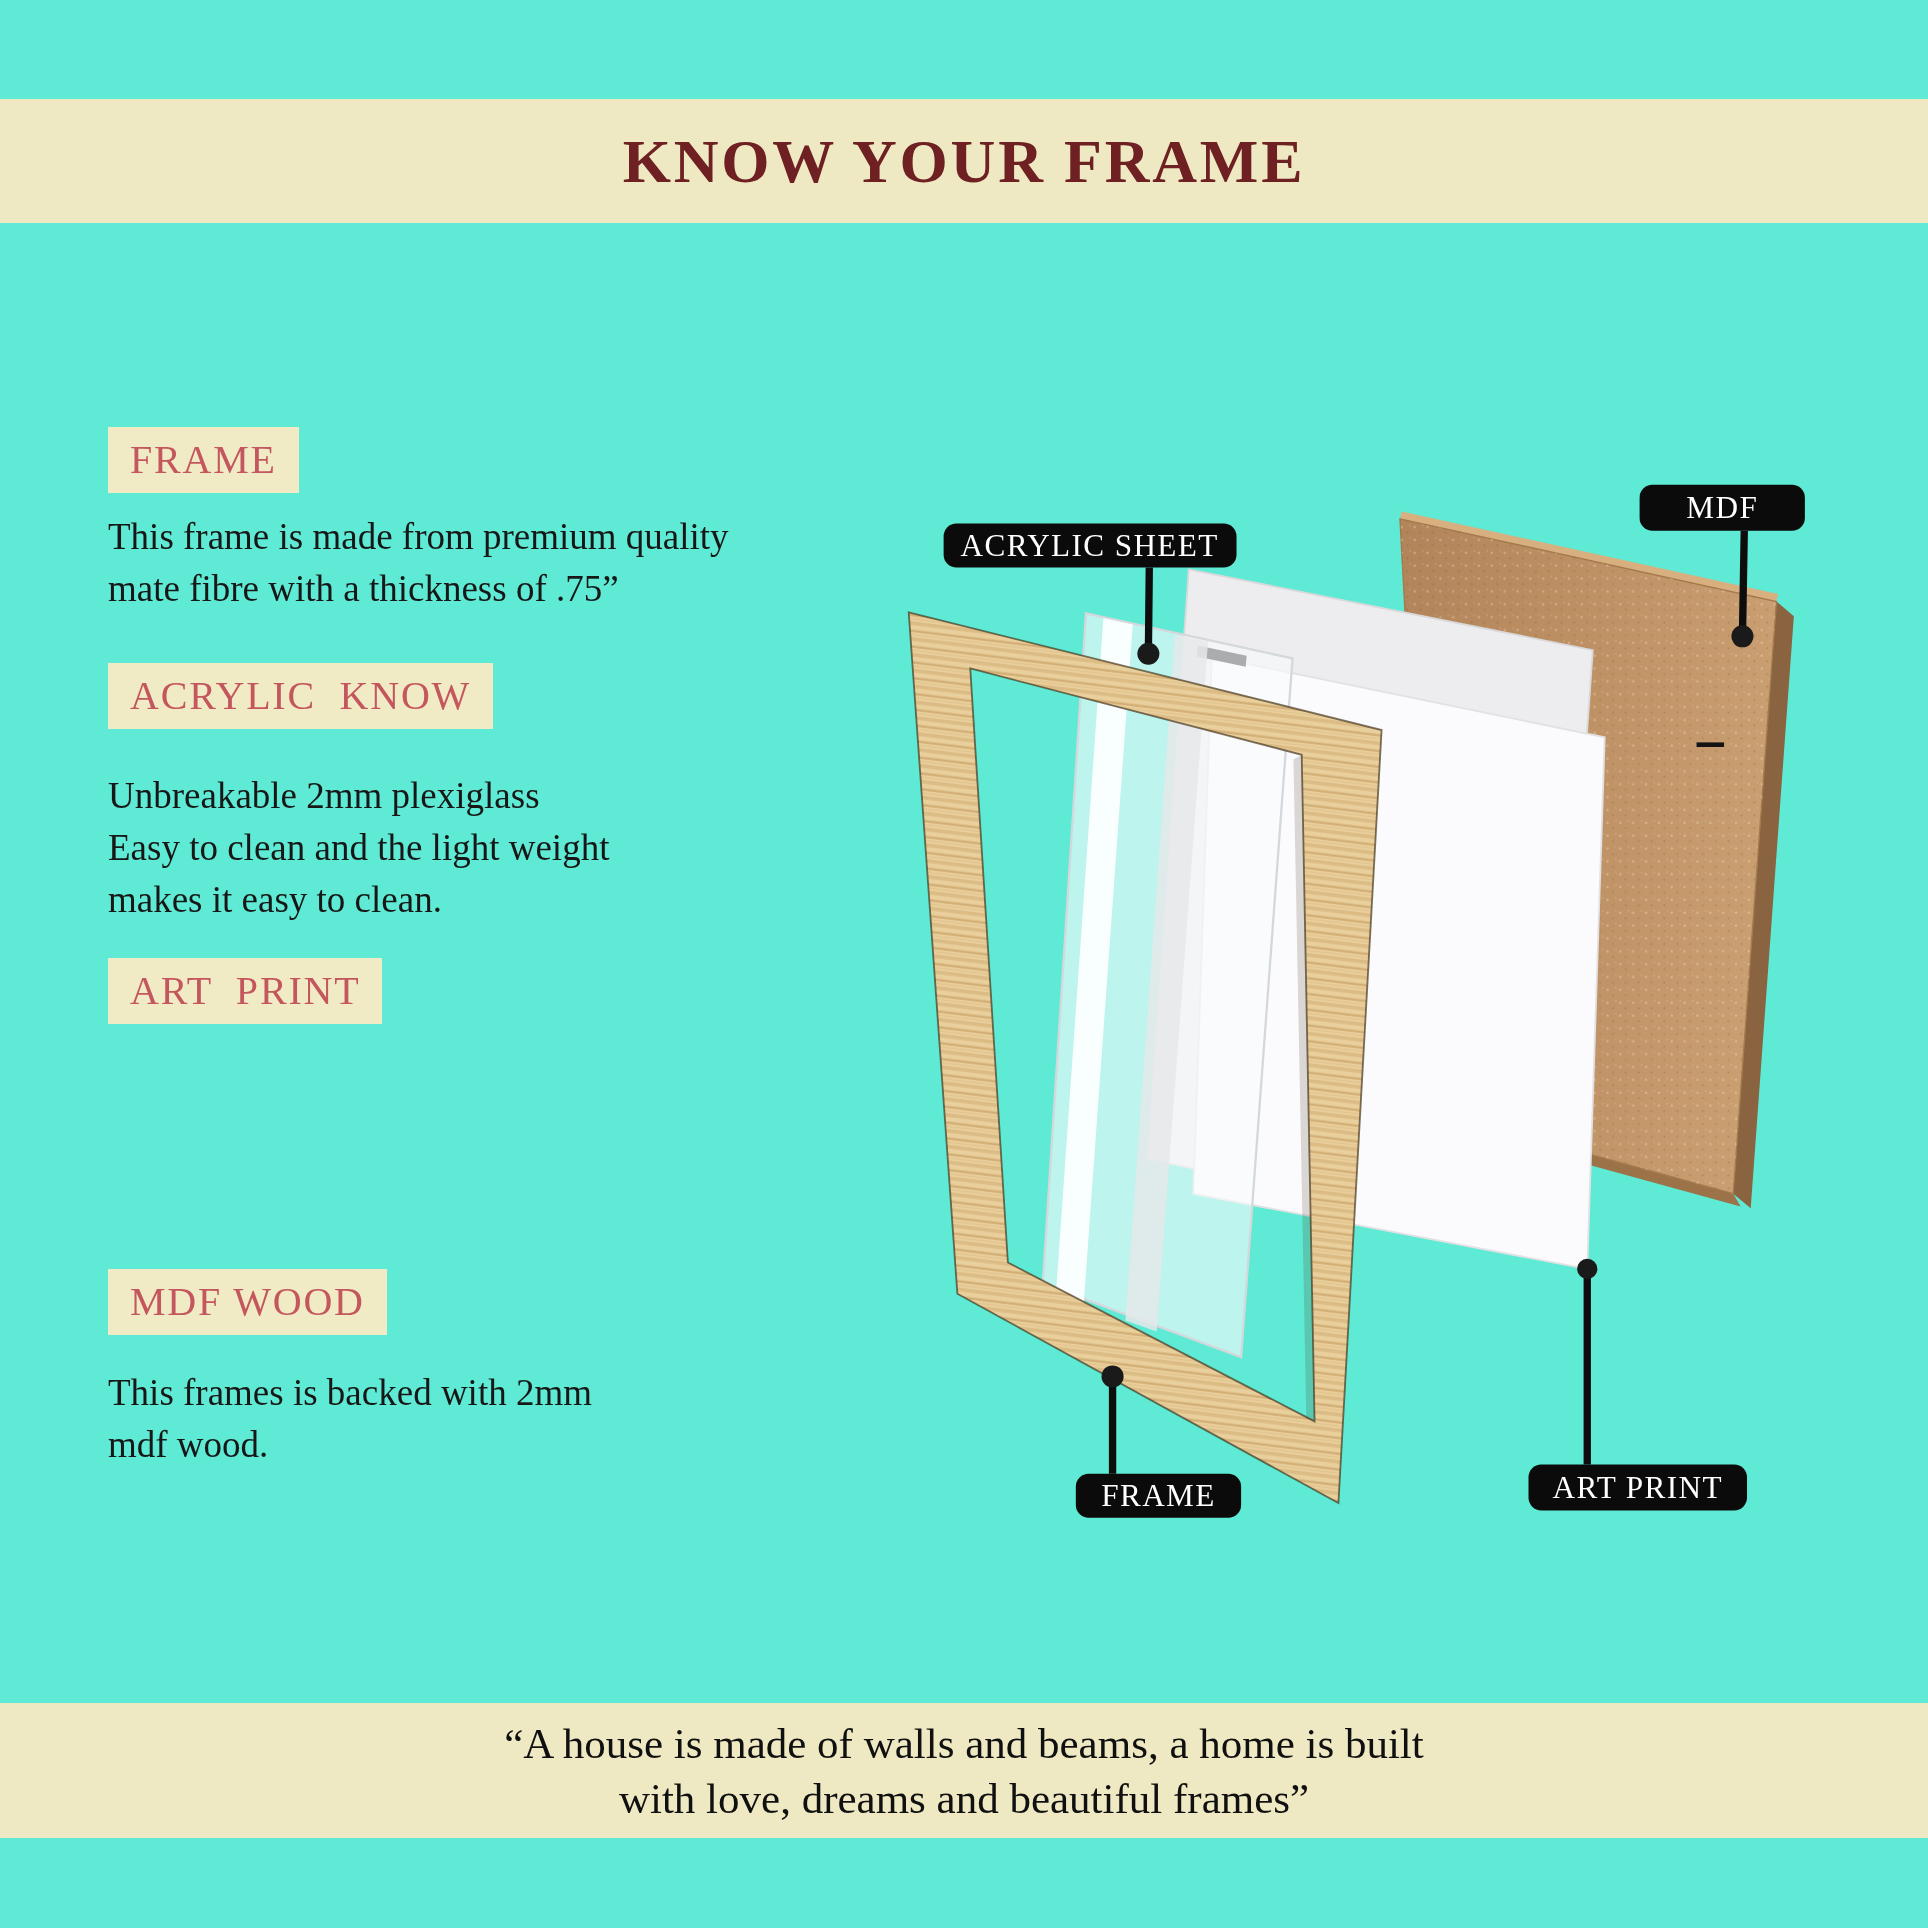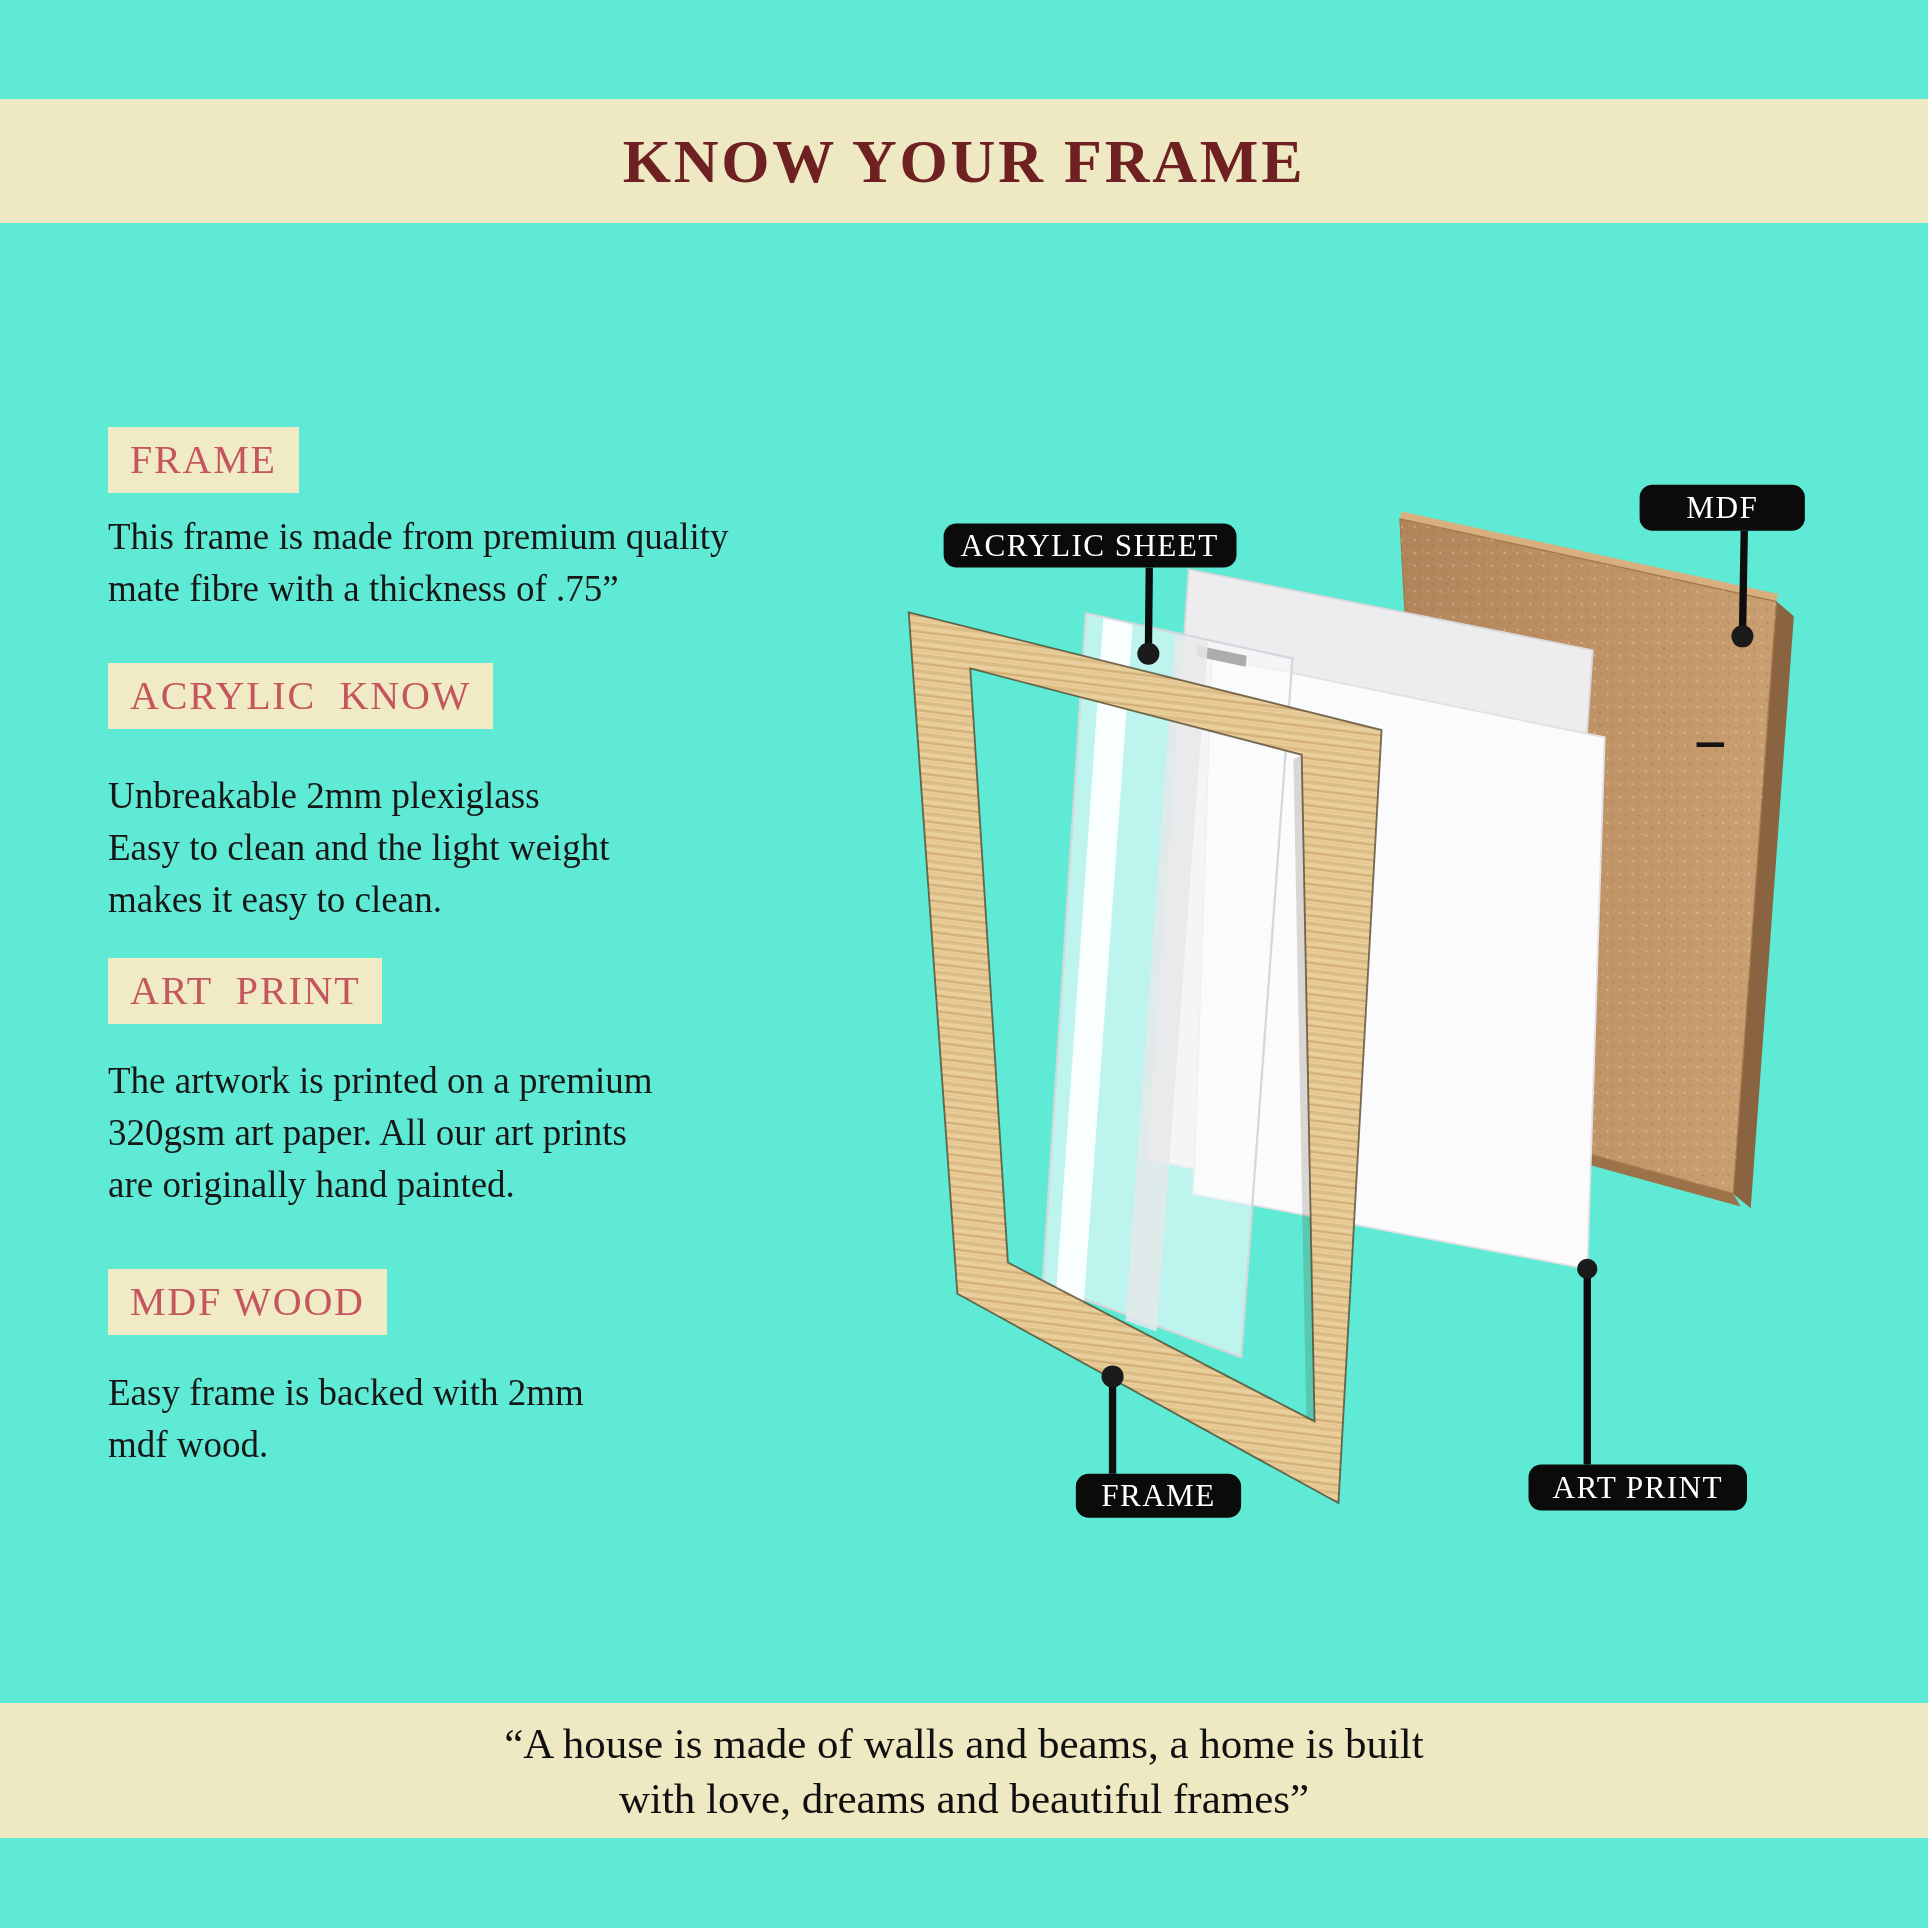--- a/index.html
+++ b/index.html
@@ -57,28 +57,25 @@
 
   <section class="info-sec sec2">
     <span class="sec-heading">ACRYLIC  KNOW</span><br>
     <p class="sec-body">Unbreakable 2mm plexiglass
 Easy to clean and the light weight
 makes it easy to clean.</p>
   </section>
 
   <section class="info-sec sec3">
     <span class="sec-heading">ART  PRINT</span><br>
-    <p class="sec-body">The artwork is printed on a premium
-320gsm art paper. All our art prints
-are originally hand painted.</p>
   </section>
 
   <section class="info-sec sec4">
     <span class="sec-heading">MDF WOOD</span><br>
-    <p class="sec-body">Easy frame is backed with 2mm
+    <p class="sec-body">This frames is backed with 2mm
 mdf wood.</p>
   </section>
 
   <figure class="diagram">
     <svg viewBox="0 0 1100 1250" xmlns="http://www.w3.org/2000/svg">
       <defs>
         <linearGradient id="mdfGrad" x1="0" y1="0" x2="1" y2="0.15">
           <stop offset="0" stop-color="#b2845a"></stop>
           <stop offset="0.55" stop-color="#bf9265"></stop>
           <stop offset="1" stop-color="#c99e70"></stop>

